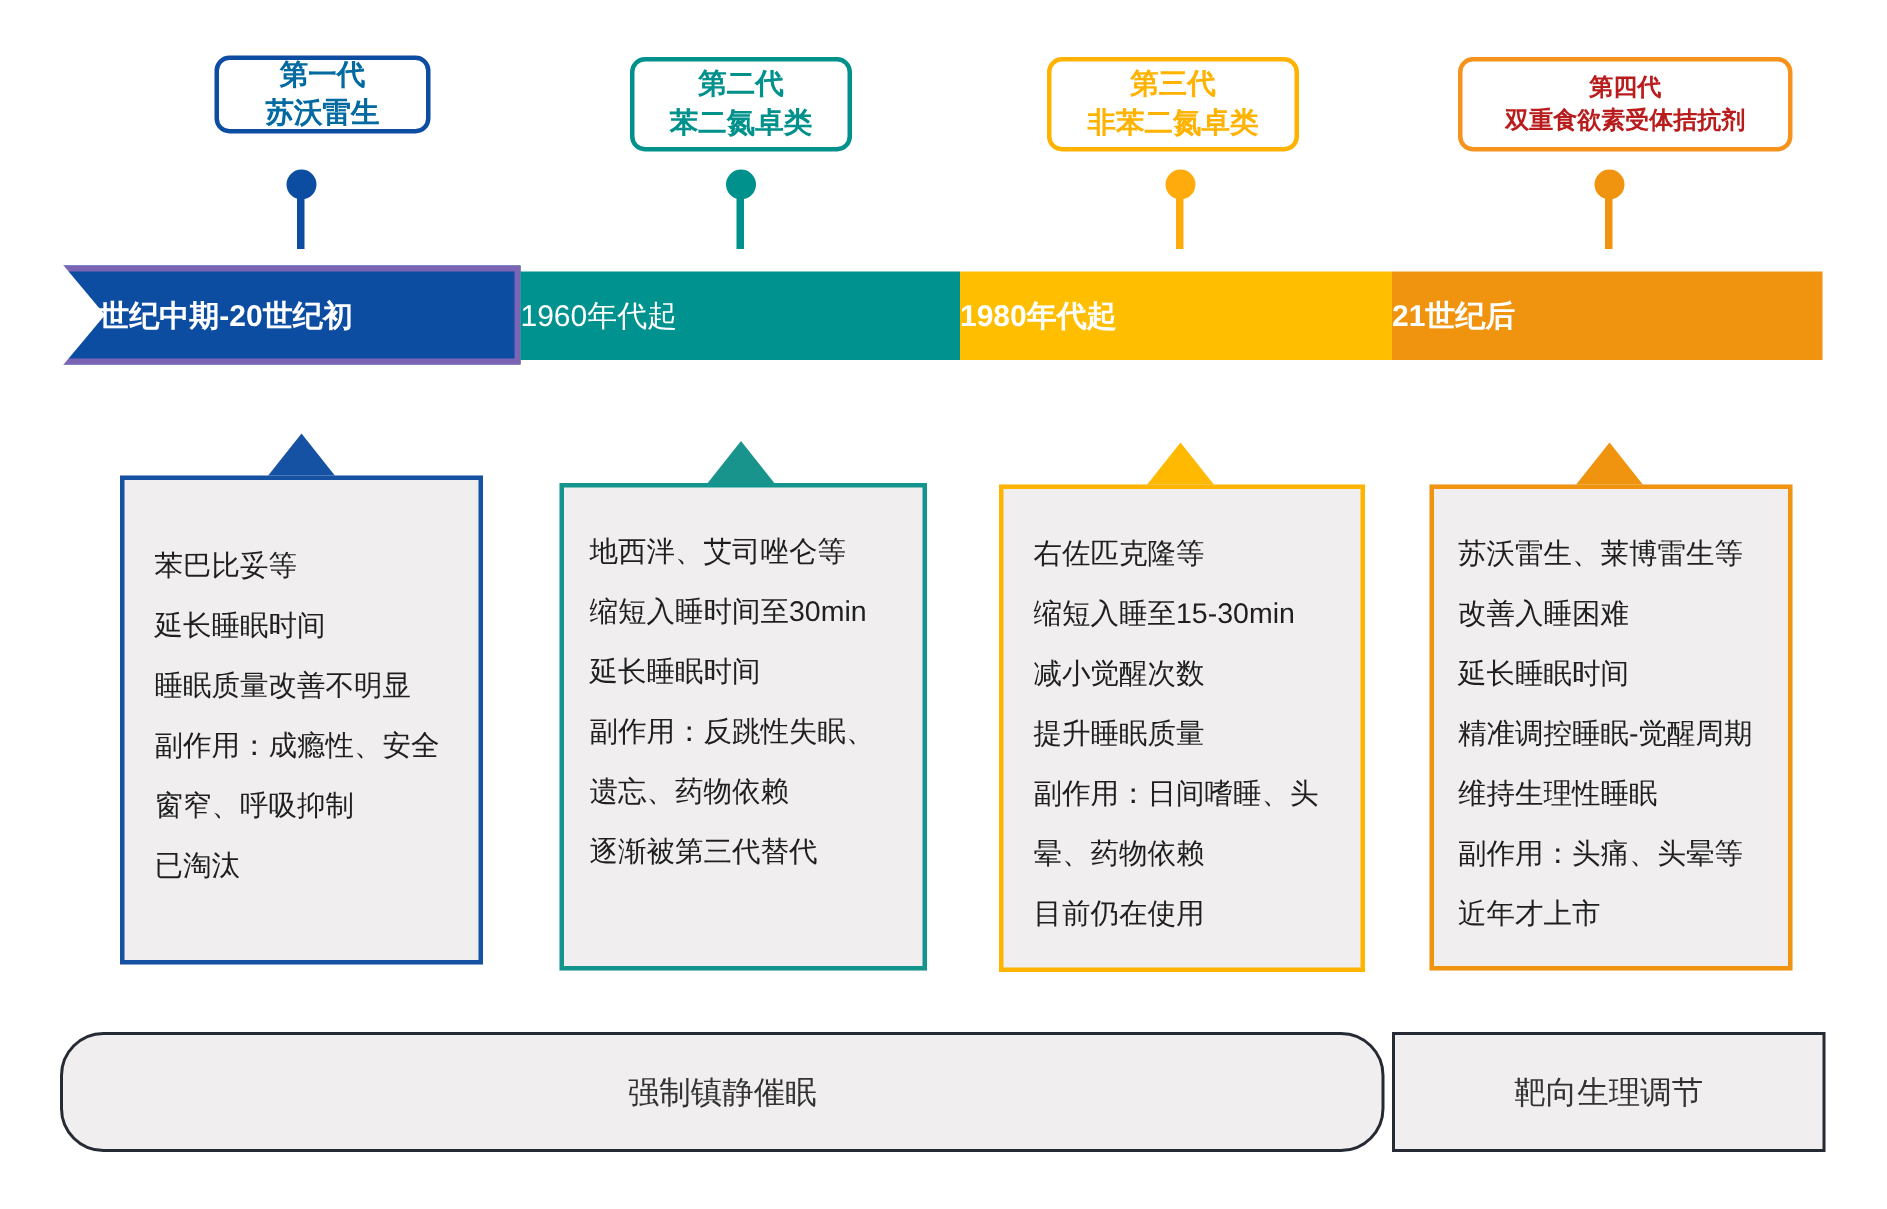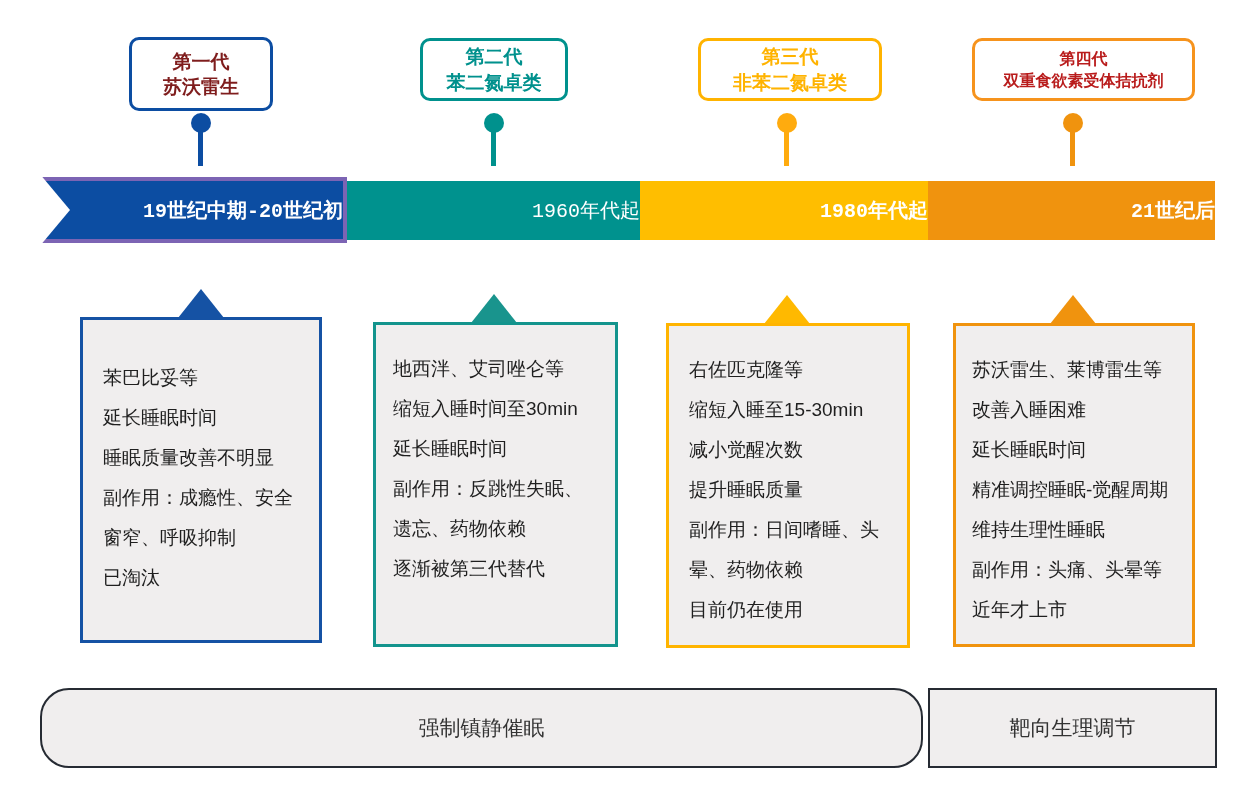--- a/index.html
+++ b/index.html
@@ -4,33 +4,33 @@
 <style>
   html,body{margin:0;padding:0;background:#ffffff;}
   body{font-family:"Liberation Sans","DejaVu Sans",sans-serif;}
   .stage{position:relative;width:1258px;height:806px;background:#ffffff;overflow:hidden;}
 
   
   .gen-box{position:absolute;box-sizing:border-box;background:#ffffff;border-radius:10px;
            display:flex;flex-direction:column;align-items:center;justify-content:center;
            text-align:center;font-weight:bold;line-height:1.32;}
   .gen-box .l1,.gen-box .l2{white-space:nowrap;}
-  .gb1{left:129px;top:37px;width:144px;height:74px;border:3px solid #0c4da2;color:#7f1d1d;font-size:19px;}
+  .gb1{left:143px;top:37px;width:144px;height:52px;border:3px solid #0c4da2;color:#0369a1;font-size:19px;}
   .gb2{left:420px;top:38px;width:148px;height:63px;border:3px solid #00918d;color:#00918d;font-size:19px;}
-  .gb3{left:698px;top:38px;width:184px;height:63px;border:3px solid #ffb300;color:#ffb300;font-size:19px;}
+  .gb3{left:698px;top:38px;width:168px;height:63px;border:3px solid #ffb300;color:#ffb300;font-size:19px;}
   .gb4{left:972px;top:38px;width:223px;height:63px;border:3px solid #f6931d;color:#b91c1c;font-size:16px;}
 
   
   .dot{position:absolute;width:20px;height:20px;border-radius:50%;top:113px;}
   .stem{position:absolute;width:5px;top:131px;height:35px;}
   .d1{background:#0c4da2;} .d2{background:#00918d;} .d3{background:#ffab0e;} .d4{background:#f0930e;}
 
   
-  .seg{position:absolute;box-sizing:border-box;display:flex;align-items:center;justify-content:flex-end;
-       color:#ffffff;font-size:20px;font-family:Liberation Mono, monospace;}
+  .seg{position:absolute;box-sizing:border-box;display:flex;align-items:center;justify-content:flex-start;
+       color:#ffffff;font-size:20px;}
   .seg1{left:40px;top:177px;width:307px;height:66px;border:4px solid #7c64b4;background:#0c4da2;font-weight:bold;}
   .seg2{left:347px;top:181px;width:293px;height:59px;background:#00928e;font-weight:normal;}
   .seg3{left:640px;top:181px;width:288px;height:59px;background:#ffbe00;font-weight:bold;}
   .seg4{left:928px;top:181px;width:287px;height:59px;background:#f0930e;font-weight:bold;}
   .start-arrow{position:absolute;left:34px;top:167px;width:0;height:0;
        border-top:43px solid transparent;border-bottom:43px solid transparent;border-left:36px solid #ffffff;}
 
   
   .card{position:absolute;box-sizing:border-box;background:#f0eeee;color:#1f1f1f;
         font-size:19px;line-height:40px;}

